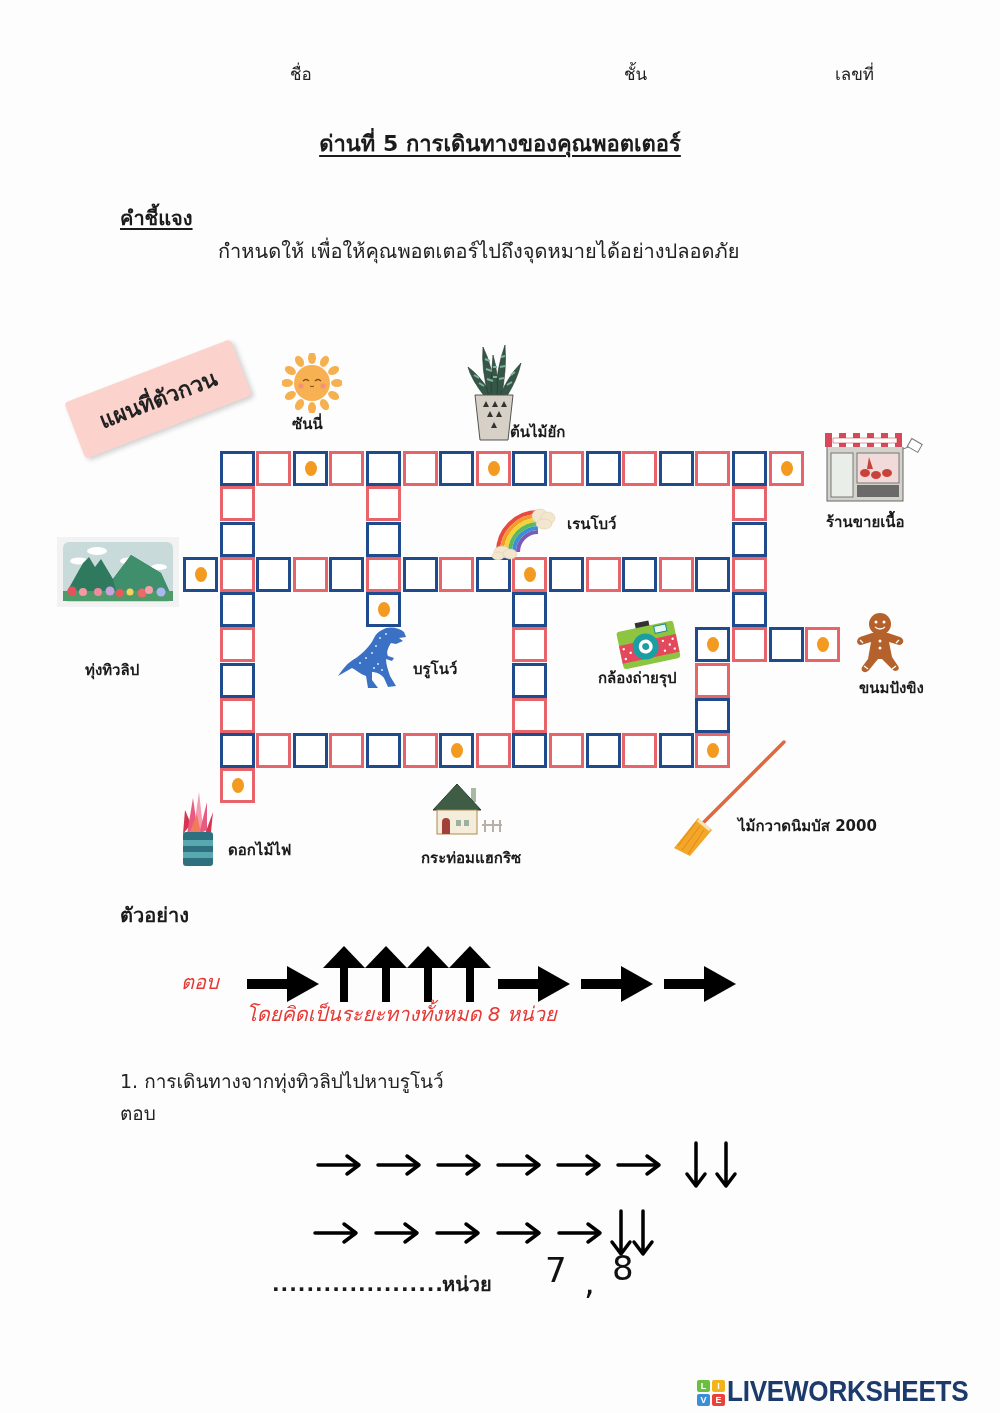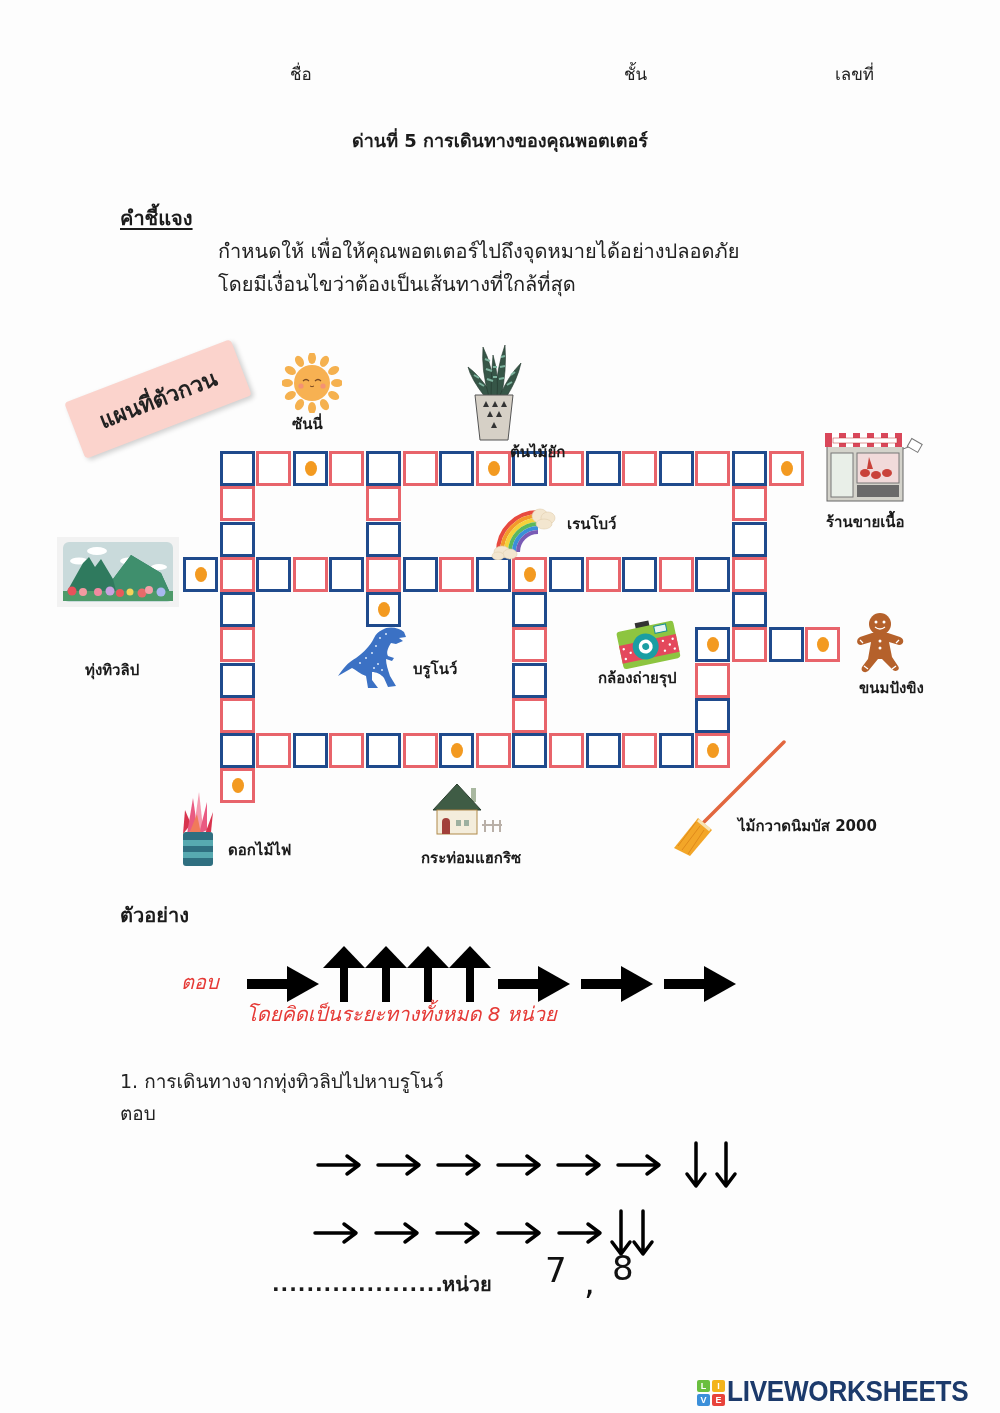--- a/index.html
+++ b/index.html
@@ -5,21 +5,21 @@
   html, body { margin: 0; padding: 0; background: #ffffff; }
   #page {
     position: relative; width: 1000px; height: 1413px; overflow: hidden;
     background: #fdfdfd; color: #1b1b1b;
     font-family: "DejaVu Sans", "Liberation Sans", sans-serif;
   }
   .abs { position: absolute; }
   .hdr { top: 60px; font-size: 17px; color: #222; white-space: nowrap; }
   .title {
     top: 126px; left: 0; width: 1000px; text-align: center;
-    font-size: 18px; font-weight: bold; 
+    font-size: 22px; font-weight: bold; text-decoration: underline;
     text-underline-offset: 4px; white-space: nowrap;
   }
   .instr-label {
     left: 120px; top: 202px; font-size: 20px; font-weight: bold;
     text-decoration: underline; text-underline-offset: 3px; white-space: nowrap;
   }
   .instr-line { left: 218px; font-size: 20px; white-space: nowrap; color: #222; }
 
   
   .badge {
@@ -87,21 +87,20 @@
 <div id="page">
 
   <div class="abs hdr" style="left:290px">ชื่อ</div>
   <div class="abs hdr" style="left:624px">ชั้น</div>
   <div class="abs hdr" style="left:835px">เลขที่</div>
 
   <div class="abs title">ด่านที่ 5 การเดินทางของคุณพอตเตอร์</div>
 
   <div class="abs instr-label">คำชี้แจง</div>
   <div class="abs instr-line" style="top:235px">กำหนดให้ เพื่อให้คุณพอตเตอร์ไปถึงจุดหมายได้อย่างปลอดภัย</div>
-  <div class="abs instr-line" style="top:268px">โดยมีเงื่อนไขว่าต้องเป็นเส้นทางที่ใกล้ที่สุด</div>
 
   <div class="abs badge">แผนที่ตัวกวน</div>
 
   <div id="maze">
       <div class="cell" style="border-color: rgb(31, 74, 140); left: 219.6px; top: 451px;"></div>
       <div class="cell" style="border-color: rgb(232, 100, 107); left: 256.2px; top: 451px;"></div>
       <div class="cell" style="border-color: rgb(31, 74, 140); left: 292.8px; top: 451px;">
         <span class="dot" style="background: rgb(243, 154, 33);"></span>
       </div>
       <div class="cell" style="border-color: rgb(232, 100, 107); left: 329.4px; top: 451px;"></div>
@@ -233,21 +232,21 @@
       <g fill="#333">
         <polygon points="18,62 21,56 24,62"></polygon>
         <polygon points="27,62 30,56 33,62"></polygon>
         <polygon points="36,62 39,56 42,62"></polygon>
         <polygon points="22,72 25,66 28,72"></polygon>
         <polygon points="31,72 34,66 37,72"></polygon>
         <polygon points="26,83 29,77 32,83"></polygon>
       </g>
     </svg>
   </div>
-  <div class="abs lm-label" style="left:510px;top:440px">ต้นไม้ยัก</div>
+  <div class="abs lm-label" style="left:510px;top:420px">ต้นไม้ยัก</div>
 
   <div class="abs icon" style="left:823px;top:427px">
     <svg width="100" height="76" viewBox="0 0 100 76">
       <rect x="4" y="18" width="76" height="56" fill="#d4d3cb" stroke="#666"></rect>
       <g>
         <rect x="2" y="6" width="80" height="14" fill="#fff"></rect>
         <rect x="2" y="6" width="7" height="14" fill="#d9475a"></rect>
         <rect x="16" y="6" width="7" height="14" fill="#d9475a"></rect>
         <rect x="30" y="6" width="7" height="14" fill="#d9475a"></rect>
         <rect x="44" y="6" width="7" height="14" fill="#d9475a"></rect>

